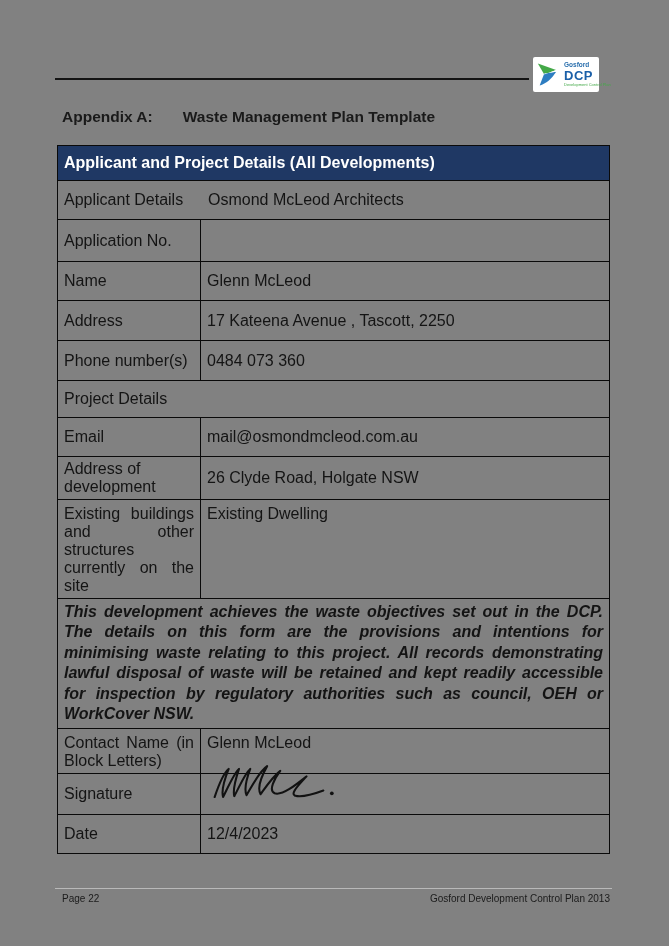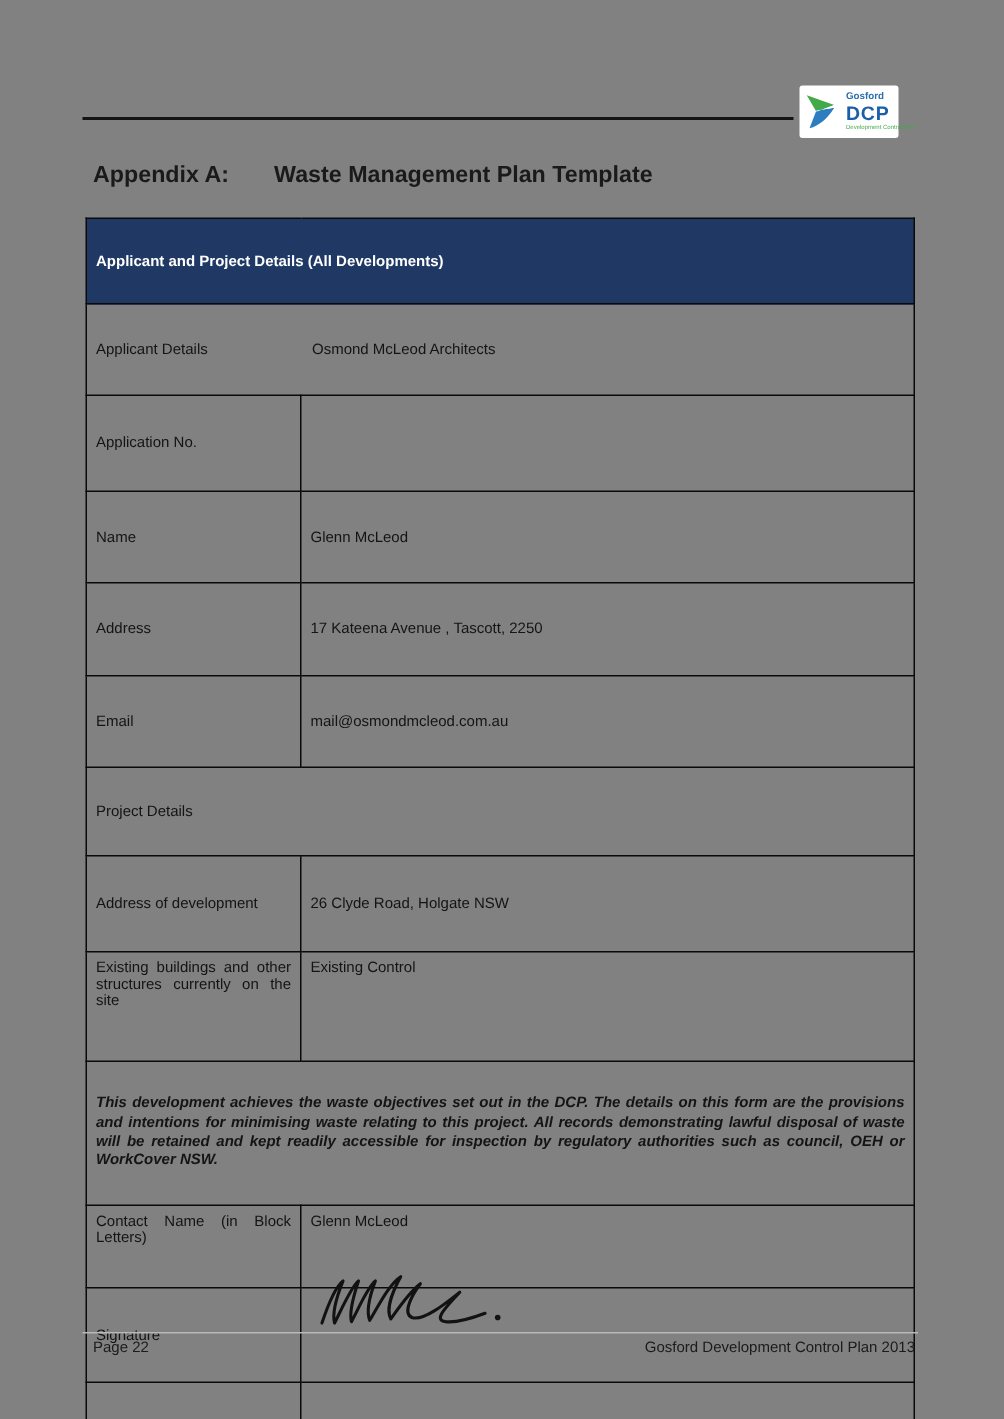--- a/index.html
+++ b/index.html
@@ -43,22 +43,22 @@
   }
   .doc-title .prefix{margin-right:30px;}
 
   
   table.form{
     position:absolute;top:145px;left:57px;
     width:553px;border-collapse:collapse;table-layout:fixed;
   }
   table.form td{
     border:1.5px solid #0a0a0a;
-    font-size:10px;
-    padding:14px 6px;
+    font-size:16px;
+    padding:3px 6px;
     vertical-align:middle;
     overflow:visible;
     word-wrap:break-word;
   }
   td.thead{
     background:#1f3864;color:#ffffff;font-weight:bold;
     height:28px;font-size:11px;padding-left:7px;
   }
   col.c-label{width:143px;}
   .vtop{vertical-align:top !important;padding-top:5px !important;}
@@ -139,38 +139,42 @@
     <tr>
       <td class="r2">Name</td>
       <td class="r2">Glenn McLeod</td>
     </tr>
 
     <tr>
       <td class="r3">Address</td>
       <td class="r3">17 Kateena Avenue , Tascott, 2250</td>
     </tr>
 
+    <tr>
+      <td class="r4">Phone number(s)</td>
+      <td class="r4">0484 073 360</td>
+    </tr>
+
+    <tr>
+      <td colspan="2" class="r6">Project Details</td>
+    </tr>
 
     <tr>
       <td class="r5">Email</td>
       <td class="r5">mail@osmondmcleod.com.au</td>
     </tr>
 
     <tr>
-      <td colspan="2" class="r6">Project Details</td>
-    </tr>
-
-    <tr>
       <td class="r7">Address of development</td>
       <td class="r7">26 Clyde Road, Holgate NSW</td>
     </tr>
 
     <tr>
       <td class="r8 vtop just">Existing buildings and other structures currently on the site</td>
-      <td class="r8 vtop">Existing Control</td>
+      <td class="r8 vtop">Existing Dwelling</td>
     </tr>
 
 
     <tr>
       <td colspan="2" class="r10 note-cell">This development achieves the waste objectives set out in the DCP. The details on this form are the provisions and intentions for minimising waste relating to this project. All records demonstrating lawful disposal of waste will be retained and kept readily accessible for inspection by regulatory authorities such as council, OEH or WorkCover NSW.</td>
     </tr>
 
     <tr>
       <td class="r11 vtop just">Contact Name (in Block Letters)</td>
       <td class="r11 vtop">Glenn McLeod</td>

